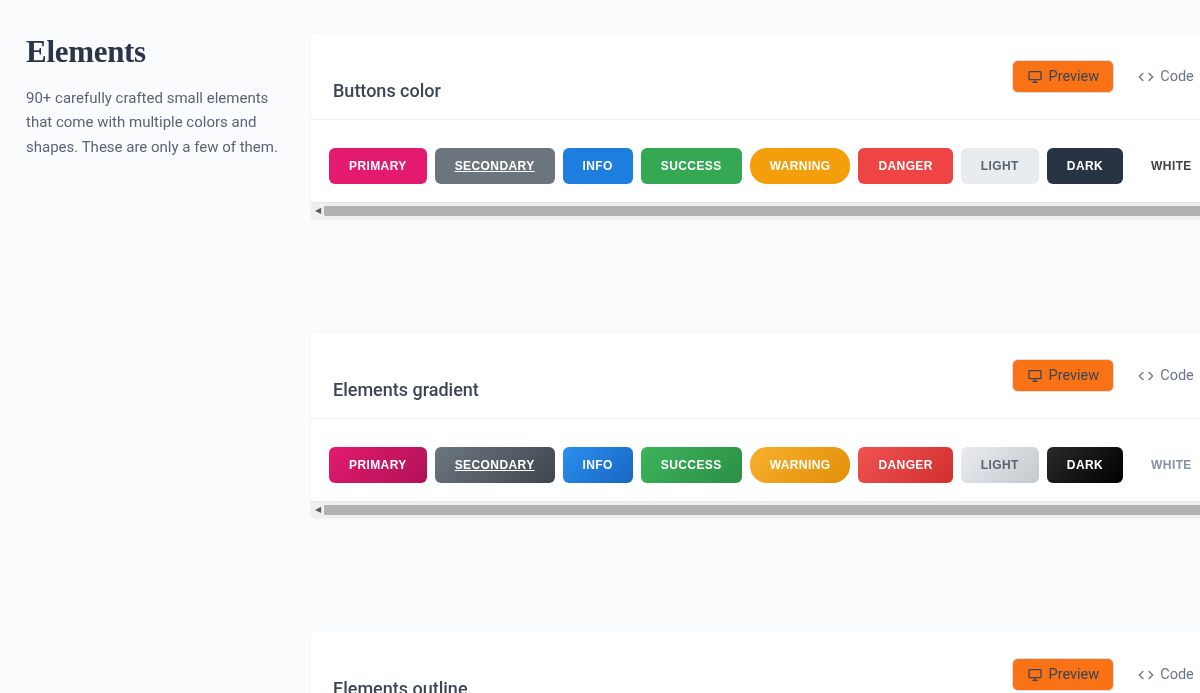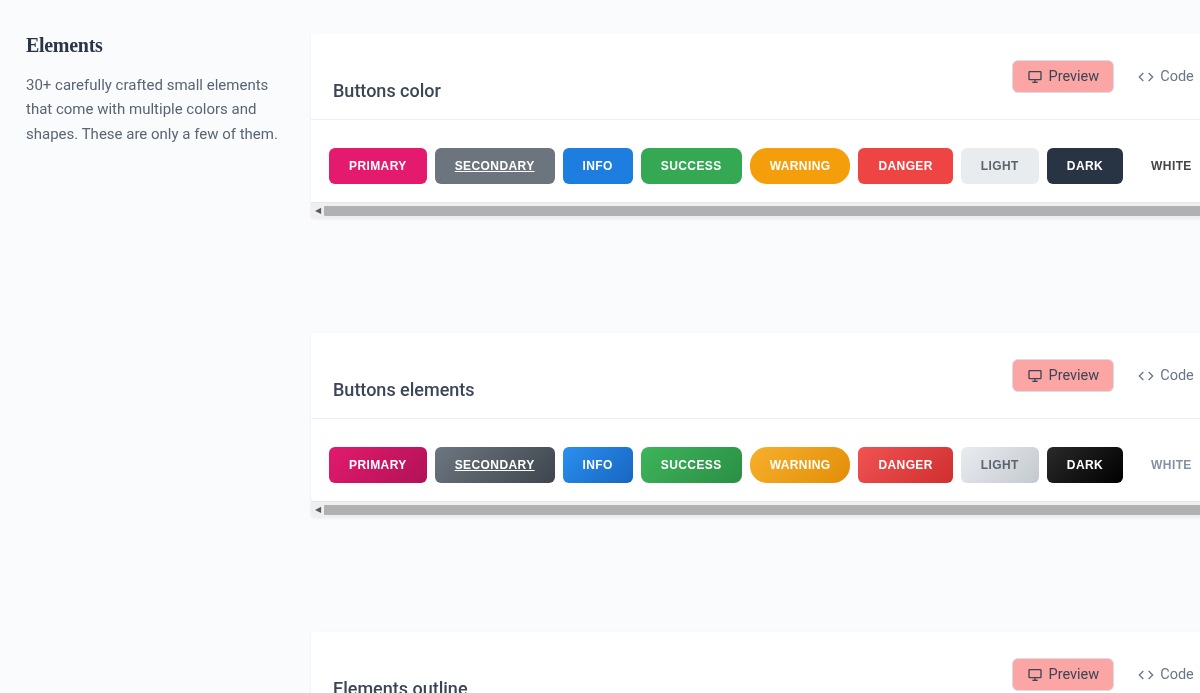--- a/index.html
+++ b/index.html
@@ -1,53 +1,53 @@
 <!DOCTYPE html>
 <html><head>
   <meta charset="utf-8">
   <style>
     * { margin:0; padding:0; box-sizing:border-box; }
     body { font-family: -apple-system, "Segoe UI", Roboto, sans-serif; background:#fafbfd; color:#555; }
     .page { display:flex; padding:34px 20px 20px 26px; gap:20px; }
     .side { width:265px; flex-shrink:0; }
-    .side h1 { font-family: Georgia, "Times New Roman", serif; font-weight:700; font-size:20px; color:#2a3648; margin-bottom:16px; letter-spacing:-.3px;}
+    .side h1 { font-family: Georgia, "Times New Roman", serif; font-weight:700; font-size:31px; color:#2a3648; margin-bottom:16px; letter-spacing:-.3px;}
     .side p { font-size:15px; line-height:1.62; color:#5a6574; }
     .main { flex:1; display:flex; flex-direction:column; gap:115px; }
     .card { background:#fff; border-radius:4px; box-shadow:0 1px 3px rgba(0,0,0,.08); }
     .card-head { display:flex; align-items:center; justify-content:space-between; padding:18px 22px; border-bottom:1px solid #eef0f3; }
     .card-title { font-size:18px; font-weight:500; color:#3b4556;margin-top:28px; }
     .toggles { display:flex; gap:10px; }
     .toggle { display:flex; align-items:center; gap:6px; padding:7px 14px; border-radius:6px; font-size:14.5px; cursor:pointer; }
-    .toggle.active { background:#fca5a5; border:1px solid #d9dee5; color:#3b4556; }
+    .toggle.active { background:#f97316; border:1px solid #d9dee5; color:#3b4556; }
     .toggle:not(.active) { color:#6b7588; }
     .icon { display:inline-flex; width:16px; height:16px; }
     .card-body { padding:28px 18px 4px; overflow-x:auto; }
     .brow { display:flex; gap:8px; padding-bottom:14px; }
     .btn { padding:11px 20px; border-radius:6px; font-size:12px; font-weight:700; letter-spacing:.4px; text-transform:uppercase; color:#fff; border:none; cursor:pointer; white-space:nowrap; }
     
-    .primary{background:#e31a6d;} .secondary{background:#6c757d;text-decoration:underline;} .info{background:#1d7ee0;text-align:center;} .success{background:#34a853;border-radius:8px;}
+    .primary{background:#e31a6d;} .secondary{background:#6c757d;text-decoration:underline;} .info{background:#1d7ee0;text-align:center;} .success{background:#34a853;}
     .warning{background:#f59e0b;border-radius:17px;} .danger{background:#ef4444;} .light{background:#e9ecef;color:#5a646f;} .dark{background:#283344;} .white{background:transparent;color:#444;}
     
     .g.primary{background:linear-gradient(135deg,#e31a6d,#b01258);} .g.secondary{background:linear-gradient(135deg,#6d7781,#3e454d);}
     .g.info{background:linear-gradient(135deg,#2b8ff0,#1766c0);} .g.success{background:linear-gradient(135deg,#3db45a,#2b8f45);}
     .g.warning{background:linear-gradient(135deg,#f7b02c,#e28e08);} .g.danger{background:linear-gradient(135deg,#f15252,#cf2f2f);}
     .g.light{background:linear-gradient(135deg,#e9ecef,#c4c9cf);color:#5a646f;}
     .g.dark{background:linear-gradient(135deg,#2a2a2a,#000);} .g.white{background:transparent;color:#8790a3;}
     .scrollbar { display:flex; align-items:center; height:16px; background:#efefef; padding:0 2px; border-top:1px solid #e6e6e6;}
     .scrollbar .arr{width:10px;font-size:8px;color:#5a5a5a;text-align:center;}
     .scrollbar .track{flex:1;height:10px;background:#b1b1b1;margin:0 1px;border-radius:1px;}
     .rel{position:relative;}
   </style>
 </head>
 <body>
 
 <div class="page">
   <aside class="side">
     <h1>Elements</h1>
-    <p>30+ carefully crafted small elements that come with multiple colors and shapes. These are only a few of them.</p>
+    <p>90+ carefully crafted small elements that come with multiple colors and shapes. These are only a few of them.</p>
   </aside>
   <div class="main">
 
     <section class="card">
       <header class="card-head">
         <div class="card-title">Buttons color</div>
         <div class="toggles">
           <div class="toggle active">
             <span class="icon">
               <svg viewBox="0 0 24 24" fill="none" stroke="#3b4556" stroke-width="2">
@@ -84,21 +84,21 @@
       </div>
       <div class="scrollbar">
         <div class="arr">◀</div>
         <div class="track"></div>
 
       </div>
     </section>
 
     <section class="card">
       <header class="card-head">
-        <div class="card-title">Buttons elements</div>
+        <div class="card-title">Elements gradient</div>
         <div class="toggles">
           <div class="toggle active">
             <span class="icon">
               <svg viewBox="0 0 24 24" fill="none" stroke="#3b4556" stroke-width="2">
                   <rect x="3" y="4" width="18" height="12" rx="1"></rect>
                   <line x1="8" y1="20" x2="16" y2="20"></line>
                   <line x1="12" y1="16" x2="12" y2="20"></line>
                 </svg>
             </span>
             <span>Preview</span>

